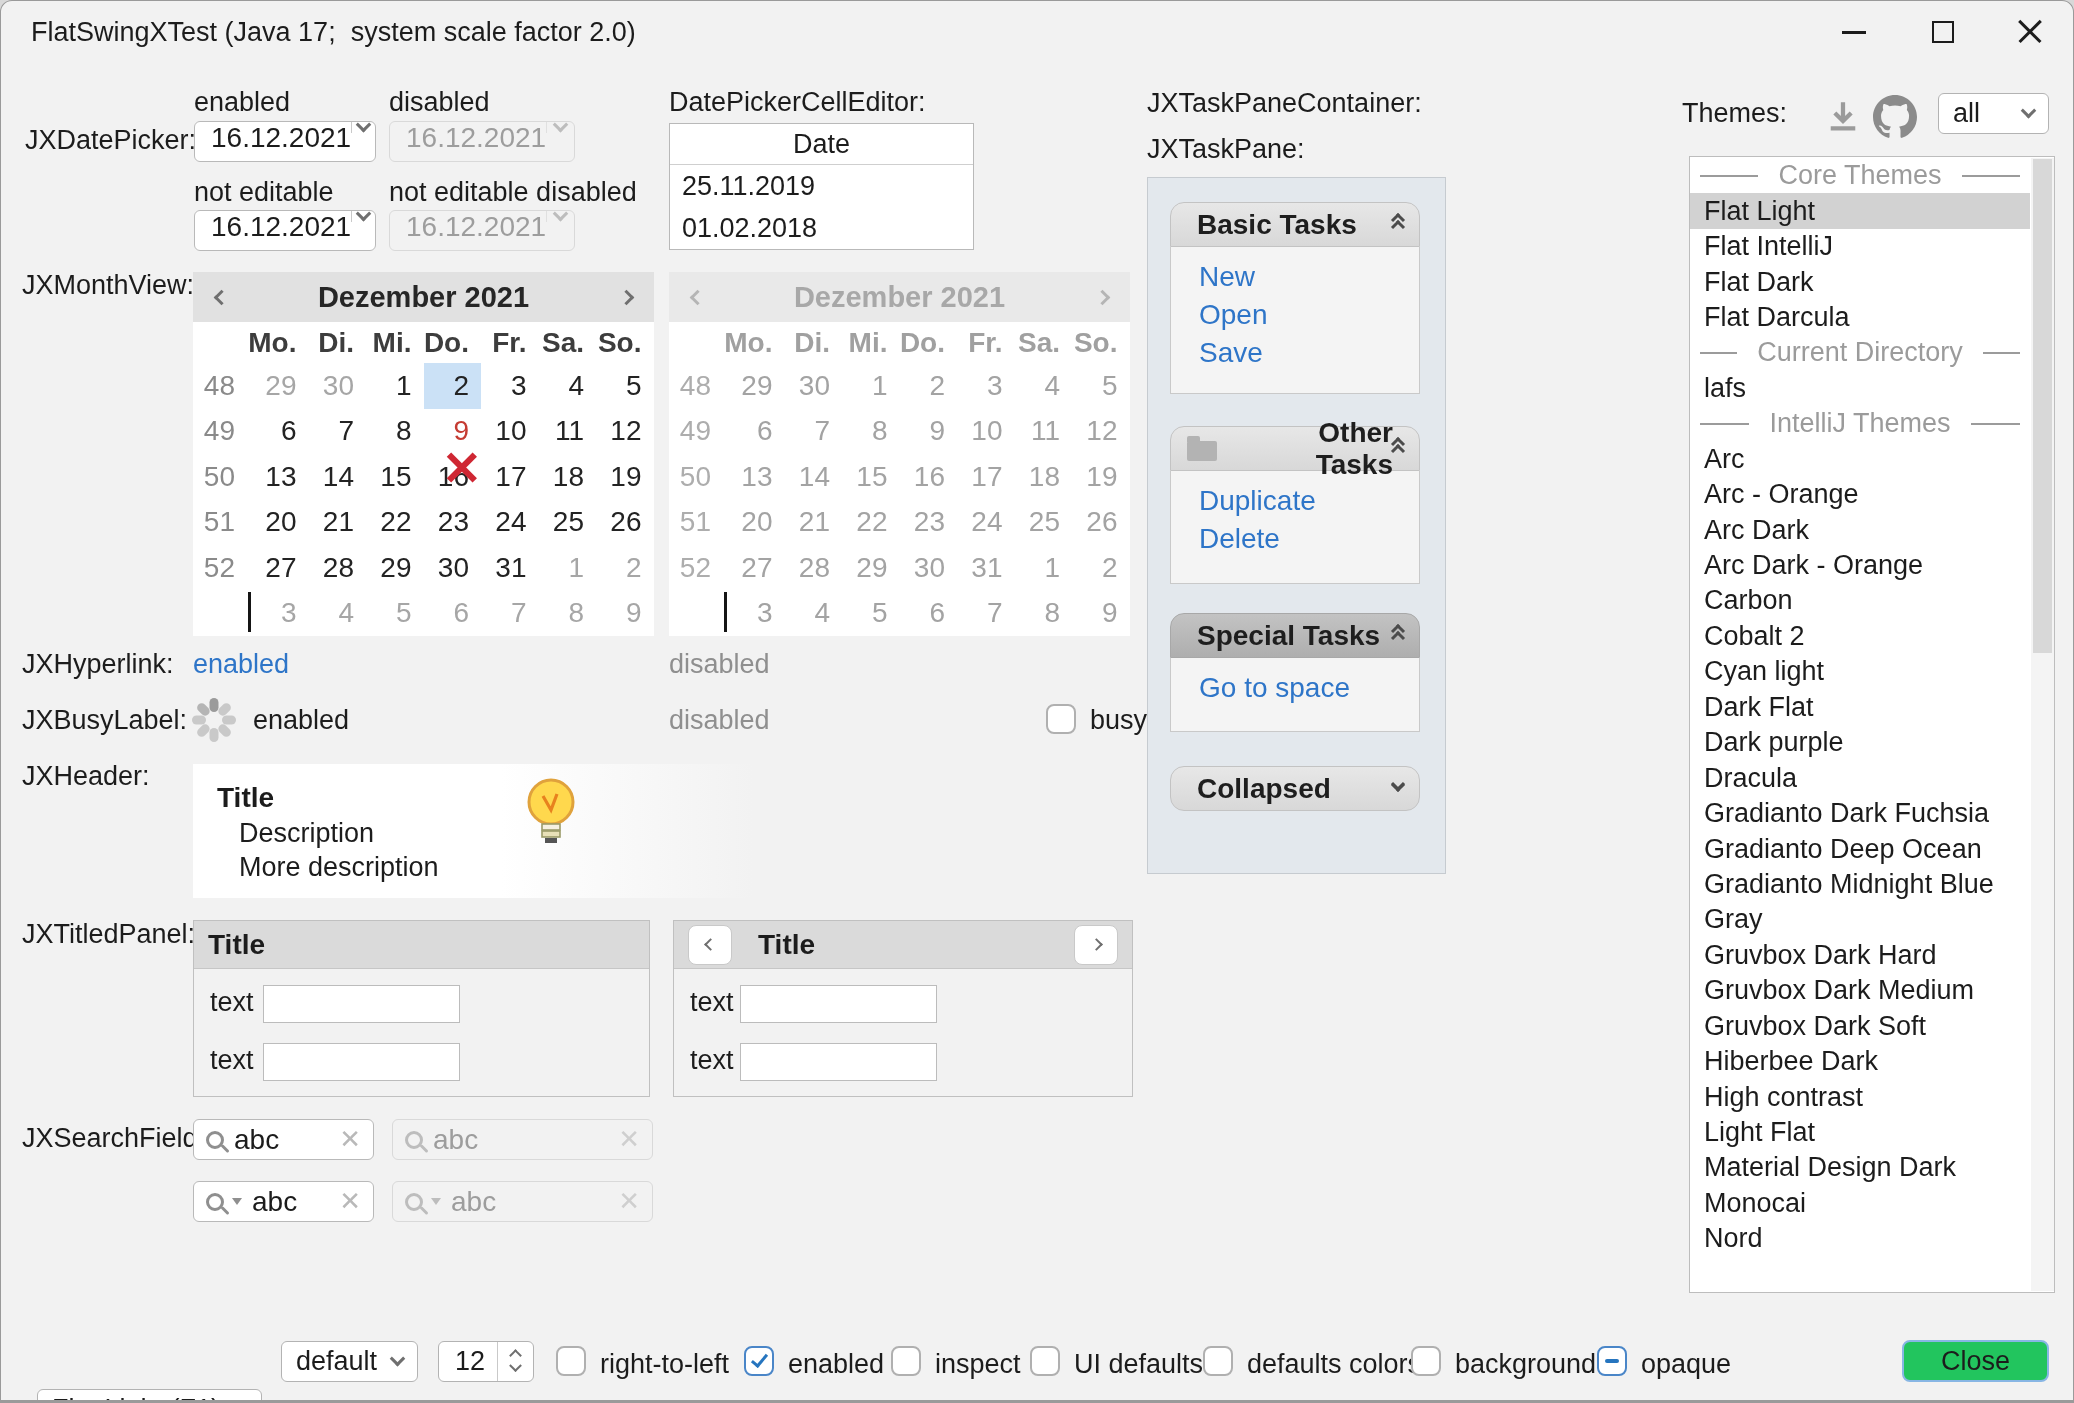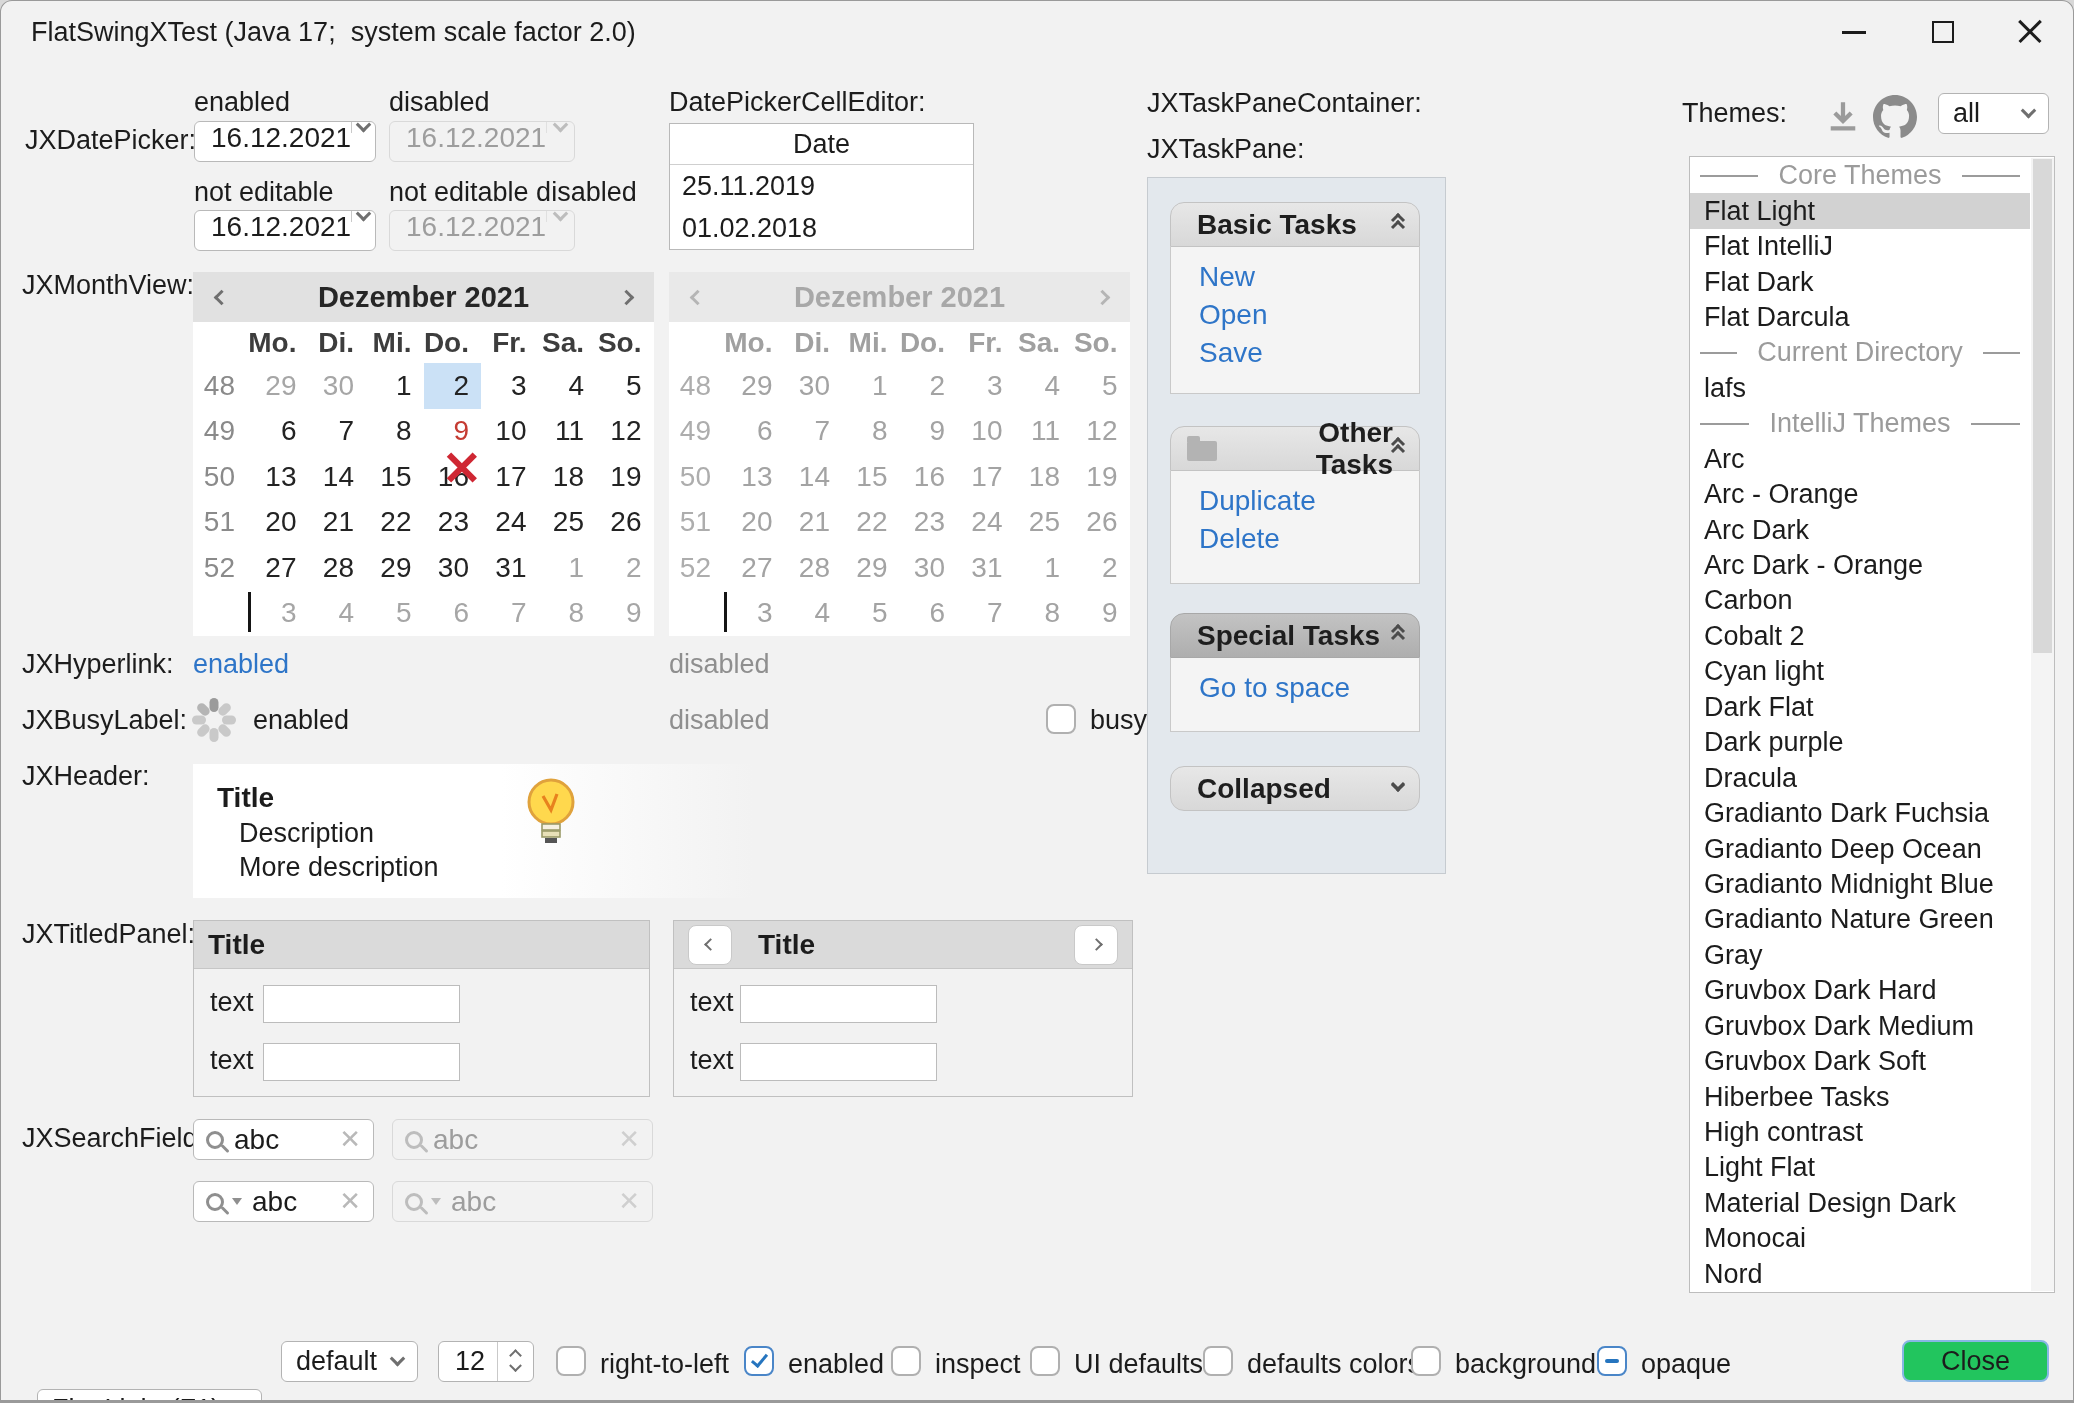--- a/index.html
+++ b/index.html
@@ -519,26 +519,25 @@
         <div class="trow">Arc Dark - Orange</div>
         <div class="trow">Carbon</div>
         <div class="trow">Cobalt 2</div>
         <div class="trow">Cyan light</div>
         <div class="trow">Dark Flat</div>
         <div class="trow">Dark purple</div>
         <div class="trow">Dracula</div>
         <div class="trow">Gradianto Dark Fuchsia</div>
         <div class="trow">Gradianto Deep Ocean</div>
         <div class="trow">Gradianto Midnight Blue</div>
-        <div class="trow">Gradianto Nature Green</div>
         <div class="trow">Gray</div>
         <div class="trow">Gruvbox Dark Hard</div>
         <div class="trow">Gruvbox Dark Medium</div>
         <div class="trow">Gruvbox Dark Soft</div>
-        <div class="trow">Hiberbee Tasks</div>
+        <div class="trow">Hiberbee Dark</div>
         <div class="trow">High contrast</div>
         <div class="trow">Light Flat</div>
         <div class="trow">Material Design Dark</div>
         <div class="trow">Monocai</div>
         <div class="trow">Nord</div>
       </div>
     <div class="tscroll">
         <div class="tthumb"></div>
       </div>
   </div>

